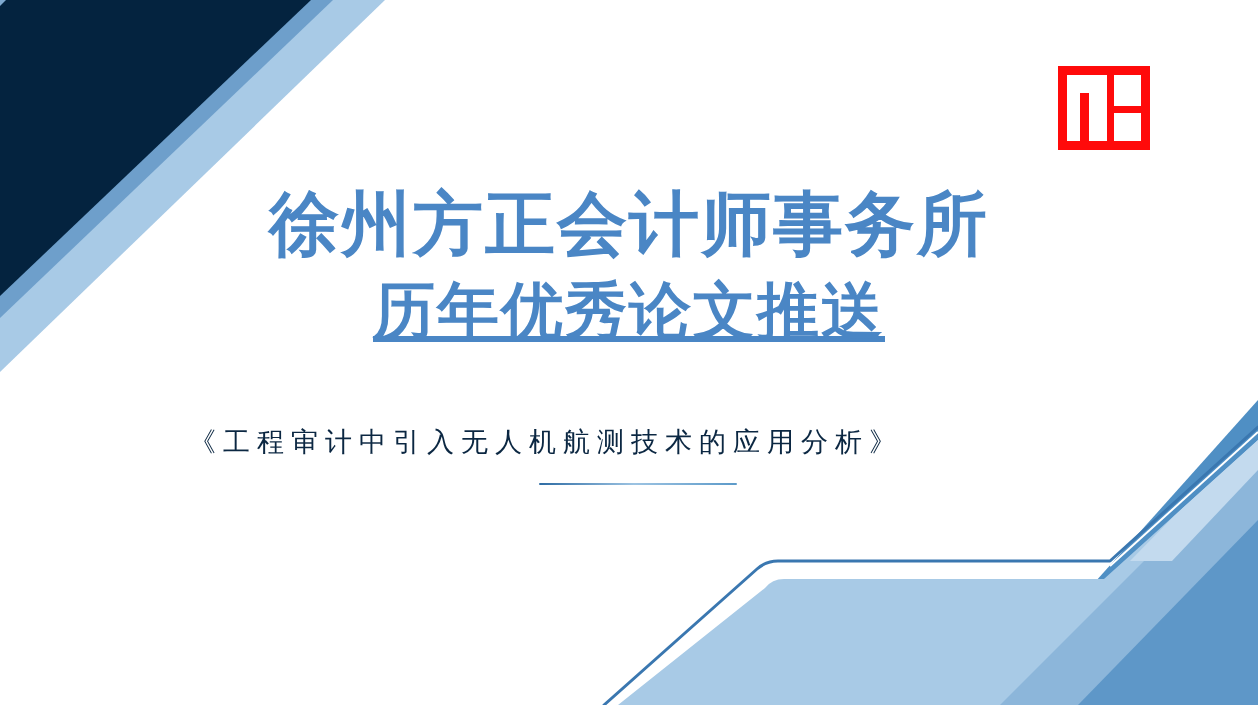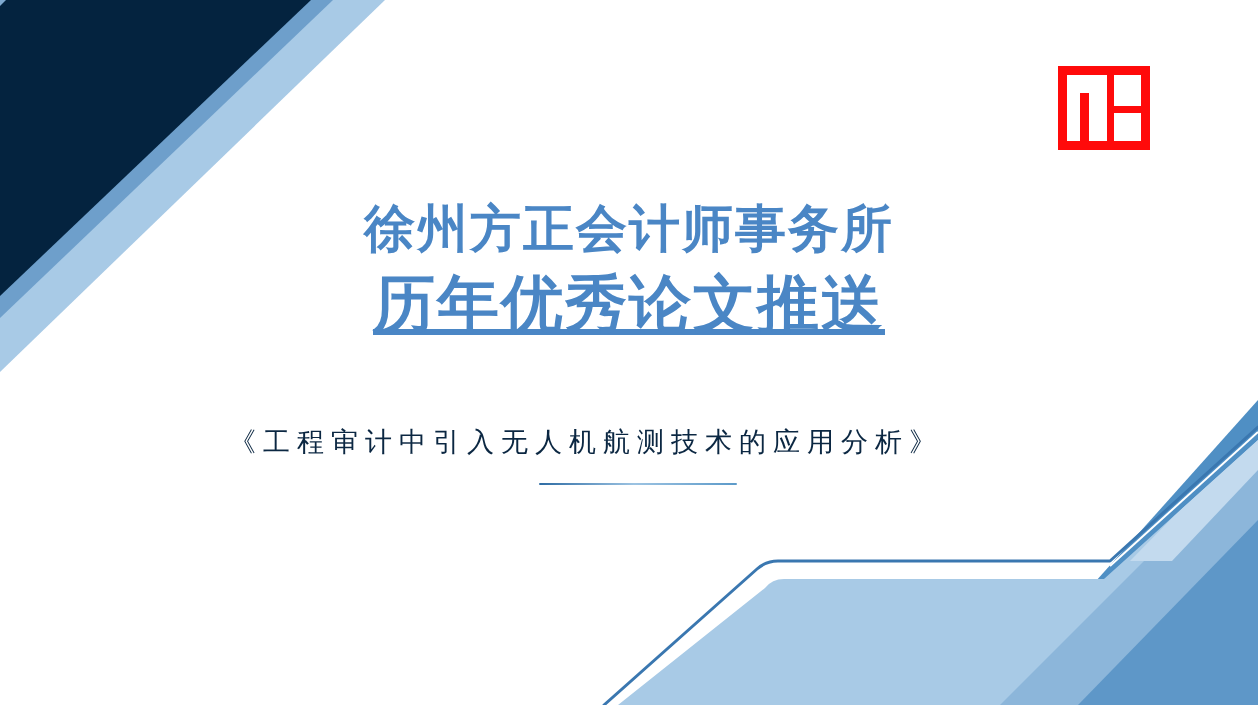--- a/index.html
+++ b/index.html
@@ -50,36 +50,35 @@
     text-align: center;
   }
   .title-line {
     font-family: "Liberation Sans", "DejaVu Sans", sans-serif;
     font-weight: bold;
     color: #4A86C5;
     letter-spacing: 2px;
     line-height: 1.2;
     white-space: nowrap;
   }
-  .title-line-1 { font-size: 51px; margin-top: 16px; }
+  .title-line-1 { font-size: 70px; }
   .title-line-2 { font-size: 62px; margin-top: 8px; text-decoration: underline; }
 
   .subtitle {
     position: absolute;
     left: 0;
     top: 424px;
     width: 1092px;
     text-align: center;
     font-family: "Liberation Sans", "DejaVu Sans", sans-serif;
     font-size: 27px;
     font-weight: normal;
     color: #0B2742;
     letter-spacing: 7px;
     white-space: nowrap;
-    margin-left: 40px;
   }
 
   .divider {
     position: absolute;
     left: 539px;
     top: 483px;
     width: 198px;
     height: 2px;
     background: linear-gradient(to right, #2E6CA4 0%, #9CC3E2 48%, #5C9AC9 100%);
     border-radius: 1px;

